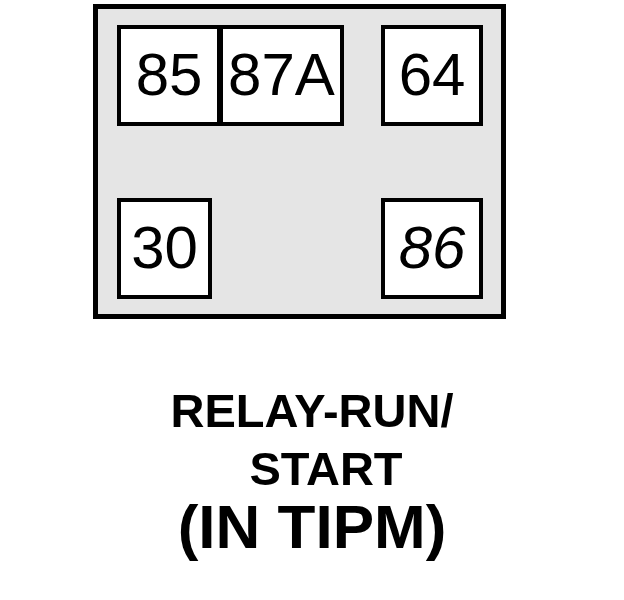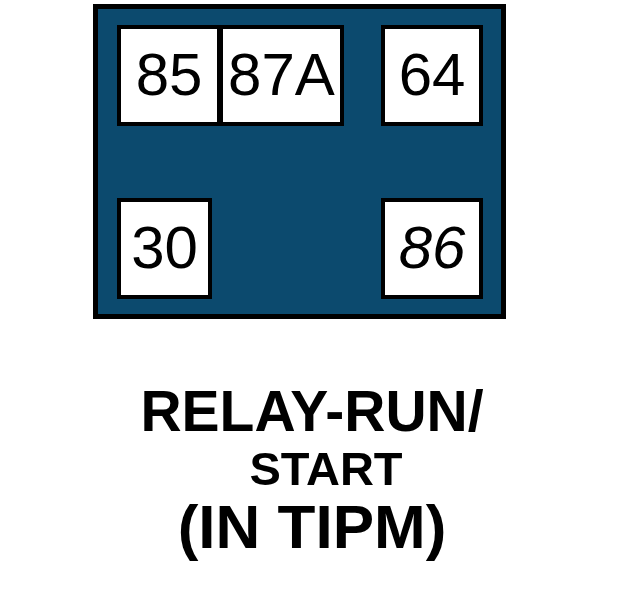--- a/index.html
+++ b/index.html
@@ -18,21 +18,21 @@
 
   
   #relay-diagram {
     position: absolute;
     left: 93px;
     top: 4px;
     width: 413px;
     height: 315px;
     box-sizing: border-box;
     border: 5px solid #000000;
-    background: #0c4a6e;
+    background: #e5e5e5;
   }
 
   .terminal {
     position: absolute;
     box-sizing: border-box;
     border: 4px solid #000000;
     background: #ffffff;
     display: flex;
     align-items: center;
     justify-content: center;
@@ -62,21 +62,21 @@
     width: 624px;
     text-align: center;
   }
   #relay-caption .caption-line {
     display: block;
     font-family: "Liberation Sans", sans-serif;
     font-weight: 700;
     color: #000000;
     white-space: pre;
   }
-  #caption-line-1 { font-size: 57px; line-height: 58px; letter-spacing: 0px; }
+  #caption-line-1 { font-size: 47px; line-height: 58px; letter-spacing: 0px; }
   #caption-line-2 { font-size: 47px; line-height: 58px; letter-spacing: 0px; padding-left: 28px; }
   #caption-line-3 { font-size: 62px; line-height: 58px; letter-spacing: 0px; }
 </style>
 </head>
 <body>
 
 <div id="relay-diagram">
 
   <div class="terminal" id="terminal-85">
     <span class="terminal-label">85</span>

